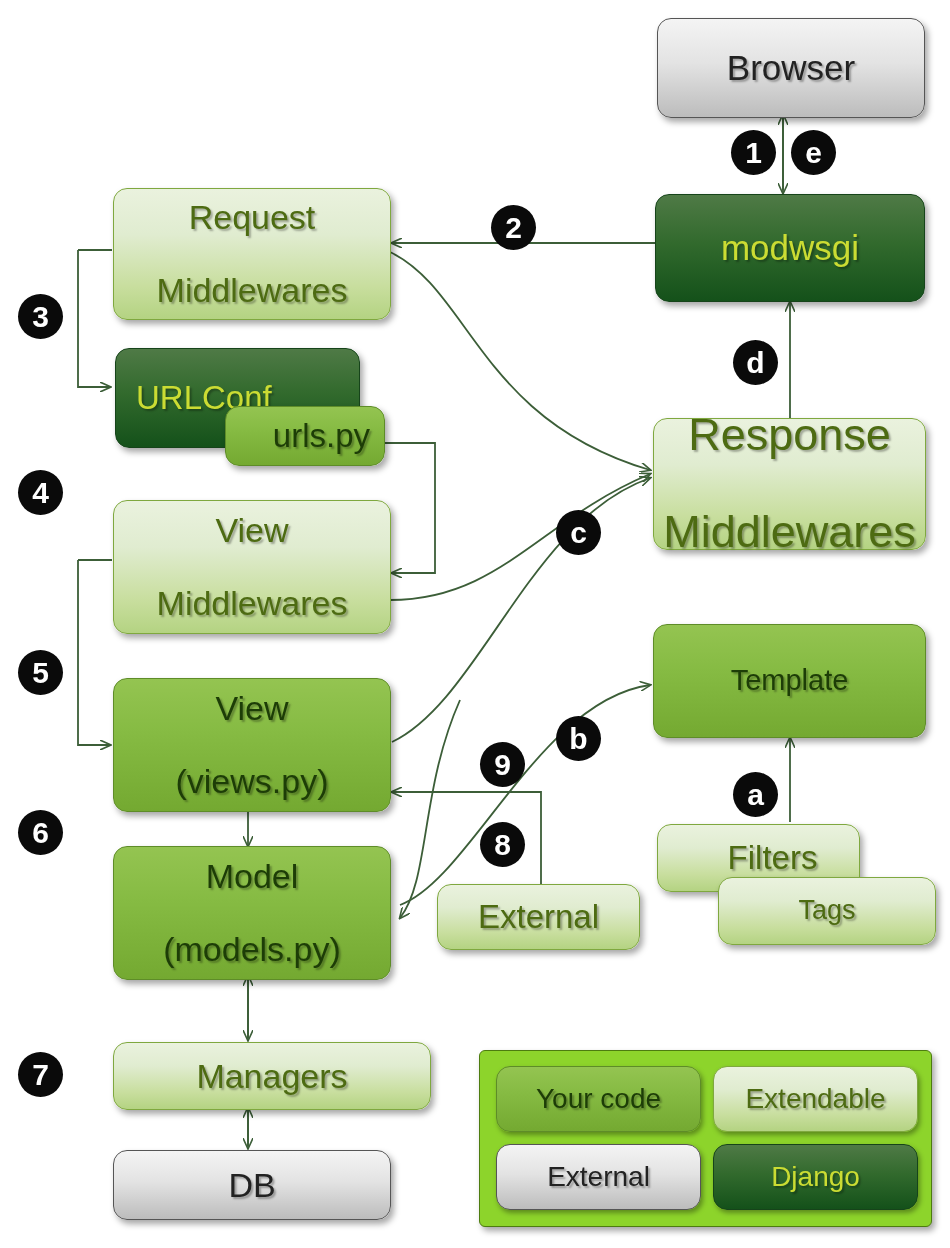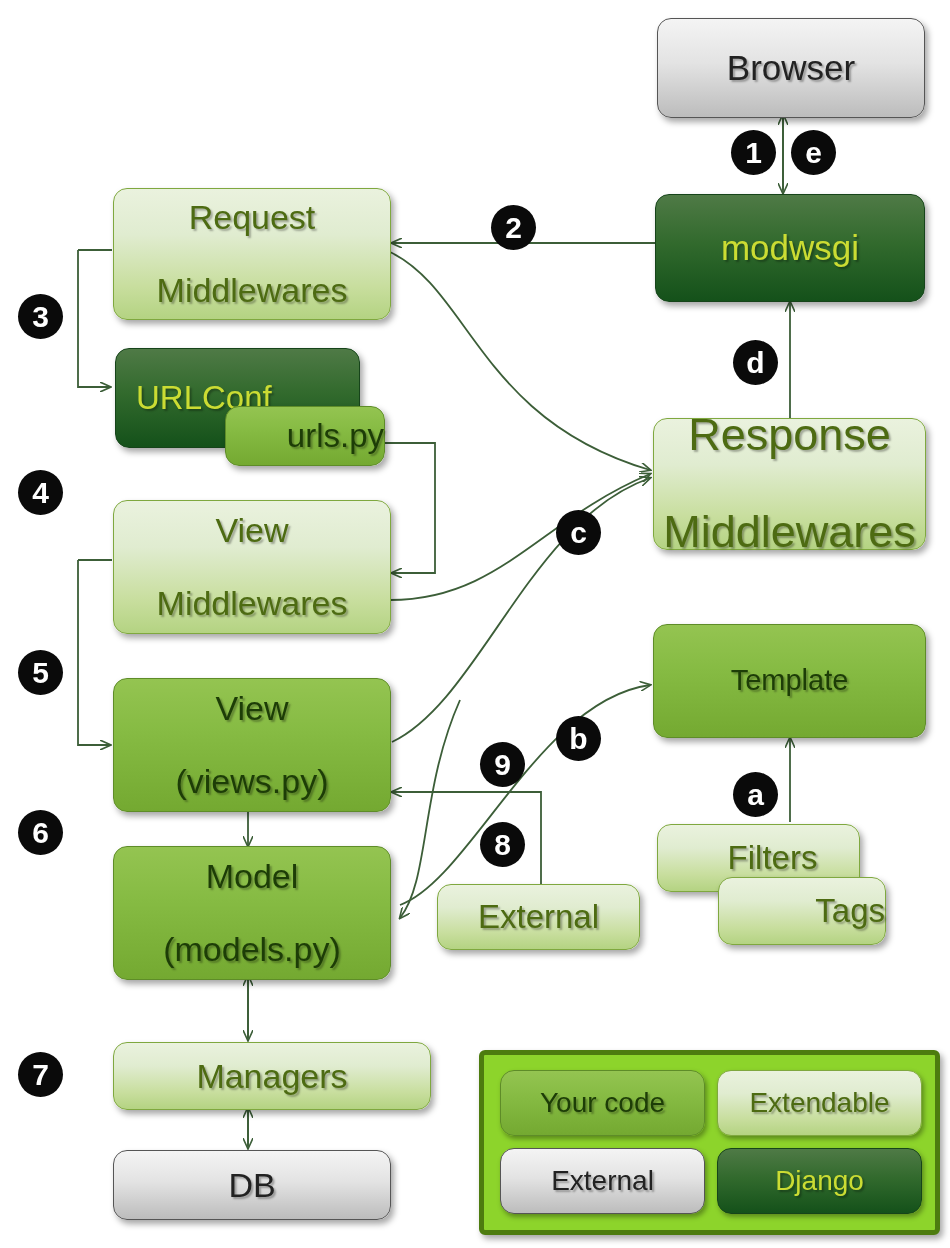--- a/index.html
+++ b/index.html
@@ -25,21 +25,21 @@
           border:1px solid #16441a;color:#cbdc33;}
   
   .ext-grey{background:linear-gradient(180deg,#f4f4f4 0%,#e3e3e3 45%,#bcbcbc 100%);
             border:1px solid #555;color:#222;}
 
   .badge{position:absolute;width:45px;height:45px;border-radius:50%;
          background:#0a0a0a;color:#fff;display:flex;align-items:center;
          justify-content:center;font-weight:bold;font-size:30px;line-height:1;}
 
   .legend{position:absolute;left:479px;top:1050px;width:451px;height:175px;
-          background:#8dd42b;border:5px solid #4d7c0f;border-radius:6px;
+          background:#8dd42b;border:1px solid #4d7c0f;border-radius:6px;
           box-shadow:3px 4px 6px rgba(0,0,0,.35);}
   .legend .node{box-shadow:2px 3px 5px rgba(0,0,0,.35);}
 </style>
 </head>
 <body>
 
 <div id="stage">
 
   <svg class="wires" viewBox="0 0 950 1248">
     <defs>
@@ -100,21 +100,21 @@
     <span>
       <span>Request</span><br>
       <span>Middlewares</span>
     </span>
   </div>
 
   <div class="node django" style="left:115px;top:348px;width:245px;height:100px;font-size:33px;justify-content:flex-start;padding-left:20px;">
     <span>URLConf</span>
   </div>
 
-  <div class="node code" style="left:225px;top:406px;width:160px;height:60px;font-size:33px;justify-content:flex-end;">
+  <div class="node code" style="left:225px;top:406px;width:160px;height:60px;font-size:33px;justify-content:flex-end;padding-right:14px;">
     <span>urls.py</span>
   </div>
 
   <div class="node ext" style="left:113px;top:500px;width:278px;height:134px;font-size:34px;">
     <span>
       <span>View</span><br>
       <span>Middlewares</span>
     </span>
   </div>
 
@@ -148,21 +148,21 @@
   </div>
 
   <div class="node code" style="left:653px;top:624px;width:273px;height:114px;font-size:29px;">
     <span>Template</span>
   </div>
 
   <div class="node ext" style="left:657px;top:824px;width:203px;height:68px;font-size:33px;padding-left:28px;">
     <span>Filters</span>
   </div>
 
-  <div class="node ext" style="left:718px;top:877px;width:168px;height:68px;font-size:33px;justify-content:flex-end;">
+  <div class="node ext" style="left:718px;top:877px;width:218px;height:68px;font-size:27px;">
     <span>Tags</span>
   </div>
 
   <div class="node ext" style="left:437px;top:884px;width:203px;height:66px;font-size:33px;">
     <span>External</span>
   </div>
 
   <div class="badge" style="left:731px;top:130px;">
     <span>1</span>
     </div>

